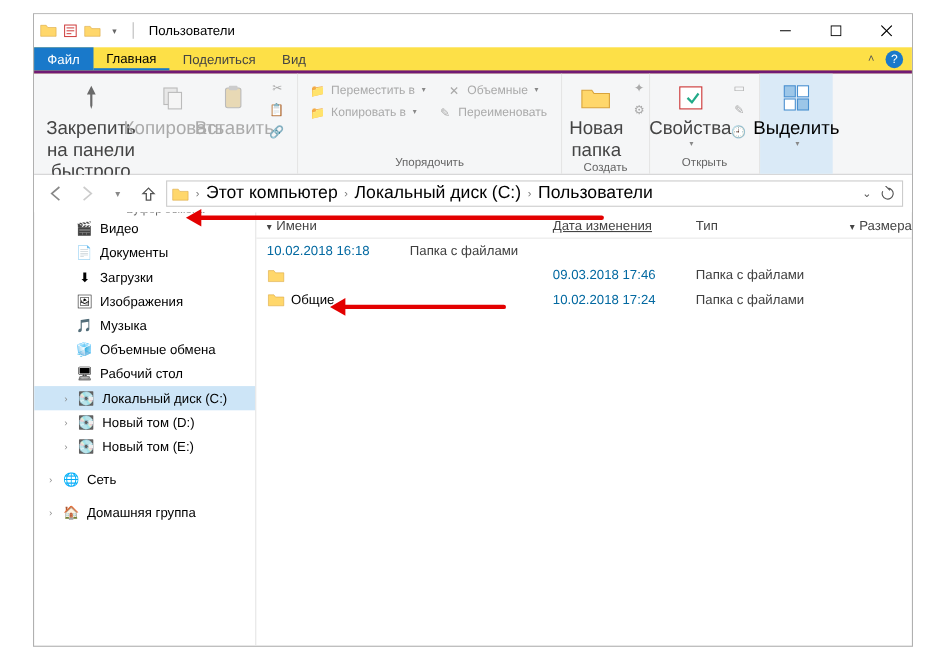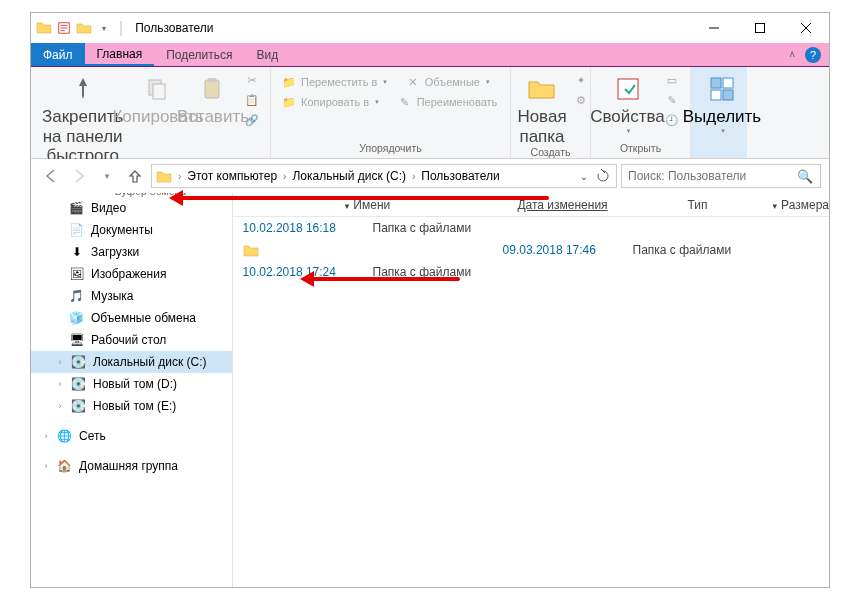--- a/index.html
+++ b/index.html
@@ -8,21 +8,21 @@
 
 
 .titlebar { height: 30px; display: flex; align-items: center; background: #fff; }
 .titlebar-icons { display: flex; align-items: center; gap: 2px; padding-left: 4px; }
 .ti-qat { width: 18px; height: 18px; display: flex; align-items: center; justify-content: center; }
 .titlebar-title { margin-left: 8px; font-size: 12px; color: #000; }
 .titlebar-controls { margin-left: auto; display: flex; }
 .tc-btn { width: 46px; height: 30px; display: flex; align-items: center; justify-content: center; }
 
 
-.ribbon-tabs { height: 24px; display: flex; align-items: stretch; background: #f9a8d4; border-bottom: 1px solid #701a75; }
+.ribbon-tabs { height: 24px; display: flex; align-items: stretch; background: #fde047; border-bottom: 3px solid #701a75; }
 .tab { padding: 0 12px; font-size: 12px; display: flex; align-items: center; cursor: pointer; }
 .tab-file { background: #1979ca; color: #fff; }
 .tab-active { border-bottom: 2px solid #1979ca; color: #000; }
 .tab-inactive { color: #444; }
 .ribbon-right { margin-left: auto; display: flex; align-items: center; padding-right: 8px; gap: 10px; }
 .help-icon { width: 16px; height: 16px; border-radius: 50%; background: #1979ca; color: #fff; font-size: 11px; display: flex; align-items: center; justify-content: center; }
 .chevron-up { color: #555; font-size: 10px; }
 
 
 .ribbon { height: 92px; background: #f5f6f7; border-bottom: 1px solid #d0d0d0; display: flex; }
@@ -37,41 +37,41 @@
 .rbtn-sm { display: flex; align-items: center; gap: 4px; font-size: 11px; color: #aaa; padding: 1px 4px; cursor: pointer; white-space: nowrap; }
 .rbtn-sm .ricon-sm { width: 16px; height: 16px; display: flex; align-items: center; justify-content: center; }
 .rgroup.highlight { background: #daeaf7; }
 .drop-arrow { font-size: 7px; color: #888; margin-left: 2px; }
 
 
 .addrbar { height: 34px; display: flex; align-items: center; padding: 4px 8px; gap: 4px; background: #fff; }
 .nav-btn { width: 24px; height: 24px; display: flex; align-items: center; justify-content: center; color: #999; cursor: pointer; }
 .nav-btn.enabled { color: #333; }
 .breadcrumb { flex: 1; height: 24px; border: 1px solid #ccc; display: flex; align-items: center; padding: 0 2px; position: relative; }
-.bc-item { display: flex; align-items: center; font-size: 12px; padding: 0 2px; cursor: pointer; }
+.bc-item { display: flex; align-items: center; font-size: 16px; padding: 0 2px; cursor: pointer; }
 .bc-sep { padding: 0 4px; color: #777; font-size: 10px; }
 .bc-drop { width: 16px; text-align: center; color: #555; font-size: 10px; cursor: pointer; margin-left: auto; }
 .bc-refresh { width: 22px; height: 22px; display: flex; align-items: center; justify-content: center; }
 .searchbox { width: 200px; height: 24px; border: 1px solid #ccc; display: flex; align-items: center; padding: 0 6px; }
 .searchbox input { border: none; outline: none; font-size: 12px; flex: 1; color: #888; }
 .searchbox .sicon { color: #555; font-size: 13px; }
 
 
 .body { flex: 1; display: flex; overflow: hidden; }
 .nav-pane { width: 215px; border-right: 1px solid #e5e5e5; padding-top: 4px; overflow-y: auto; }
 .nav-item { display: flex; align-items: center; height: 22px; padding-left: 24px; font-size: 12px; gap: 6px; cursor: pointer; }
 .nav-item.selected { background: #cde5f7; }
 .nav-item.section { padding-left: 10px; margin-top: 8px; }
 .nav-item .nicon { width: 16px; height: 16px; display: flex; align-items: center; justify-content: center; }
 .nav-item .exp { width: 10px; font-size: 9px; color: #888; text-align: center; }
 .nav-item.child { padding-left: 38px; }
 
 .content { flex: 1; display: flex; flex-direction: column; position: relative; }
 .col-headers { height: 24px; display: flex; align-items: center; border-bottom: 1px solid #e8e8e8; font-size: 12px; color: #444; }
-.col-headers > div { padding-left: 10px; text-align: center; }
+.col-headers > div { padding-left: 10px; }
 .col-name { width: 260px; }
 .col-date { width: 130px; text-decoration: underline; }
 .col-type { width: 140px; }
 .col-size { flex: 1; }
 .file-list { flex: 1; overflow: auto; }
 .file-row { display: flex; align-items: center; height: 22px; font-size: 12px; cursor: pointer; }
 .file-row .fname { width: 260px; display: flex; align-items: center; gap: 6px; padding-left: 10px; }
 .file-row .fdate { width: 130px; color: #0369a1; padding-left: 10px; }
 .file-row .ftype { width: 140px; color: #404040; padding-left: 10px; }
 .folder-icon-sm { width: 16px; height: 13px; }
@@ -262,21 +262,21 @@
               <span class="ricon-sm">✎</span>
             </div>
           <div class="rbtn-sm">
               <span class="ricon-sm">🕘</span>
             </div>
         </div>
       </div>
       <div class="rgroup-label">Открыть</div>
     </div>
 
-    <div class="rgroup highlight" style="width:56px;border-right:none">
+    <div class="rgroup highlight" style="width:66px;border-right:none">
       <div class="rgroup-body">
         <div class="rbtn-lg">
           <span class="ricon">
               <svg width="28" height="28">
                 <rect x="3" y="3" width="10" height="10" fill="#9cc6e8" stroke="#4a90d0"></rect>
                 <rect x="15" y="3" width="10" height="10" fill="#fff" stroke="#4a90d0"></rect>
                 <rect x="3" y="15" width="10" height="10" fill="#fff" stroke="#4a90d0"></rect>
                 <rect x="15" y="15" width="10" height="10" fill="#9cc6e8" stroke="#4a90d0"></rect>
               </svg>
             </span>
@@ -316,24 +316,20 @@
       <span class="bc-item">Локальный диск (C:)</span>
       <span class="bc-sep">›</span>
       <span class="bc-item">Пользователи</span>
       <span class="bc-drop">⌄</span>
       <span class="bc-refresh">
           <svg width="14" height="14">
             <path d="M7 2a5 5 0 1 1-4.5 2.8M7 2l2 2M7 2L5 0" fill="none" stroke="#555"></path>
           </svg>
         </span>
     </div>
-    <div class="searchbox">
-      <input placeholder="Поиск: Пользователи" style="">
-      <span class="sicon">🔍</span>
-    </div>
   </div>
 
   <div class="body">
     <div class="nav-pane">
       <div class="nav-item child">
           <span class="nicon">🎬</span>
           <span>Видео</span>
         </div>
       <div class="nav-item child">
           <span class="nicon">📄</span>
@@ -402,20 +398,26 @@
           <div class="fname">
               <svg class="folder-icon-sm" viewBox="0 0 16 13">
                 <path d="M1 2h5l1.5 2H15v8H1z" fill="#ffd76b" stroke="#d9a33a" stroke-width="0.5"></path>
               </svg>
               <span></span>
             </div>
           <div class="fdate">09.03.2018 17:46</div>
           <div class="ftype">Папка с файлами</div>
         </div>
         <div class="file-row">
+          <div class="fname">
+              <svg class="folder-icon-sm" viewBox="0 0 16 13">
+                <path d="M1 2h5l1.5 2H15v8H1z" fill="#ffd76b" stroke="#d9a33a" stroke-width="0.5"></path>
+              </svg>
+              <span>Общие</span>
+            </div>
           <div class="fdate">10.02.2018 17:24</div>
           <div class="ftype">Папка с файлами</div>
         </div>
       </div>
     </div>
   </div>
 
 </div>
 
 <div class="annot-line" style="top:196px;left:179px;width:370px"></div>

